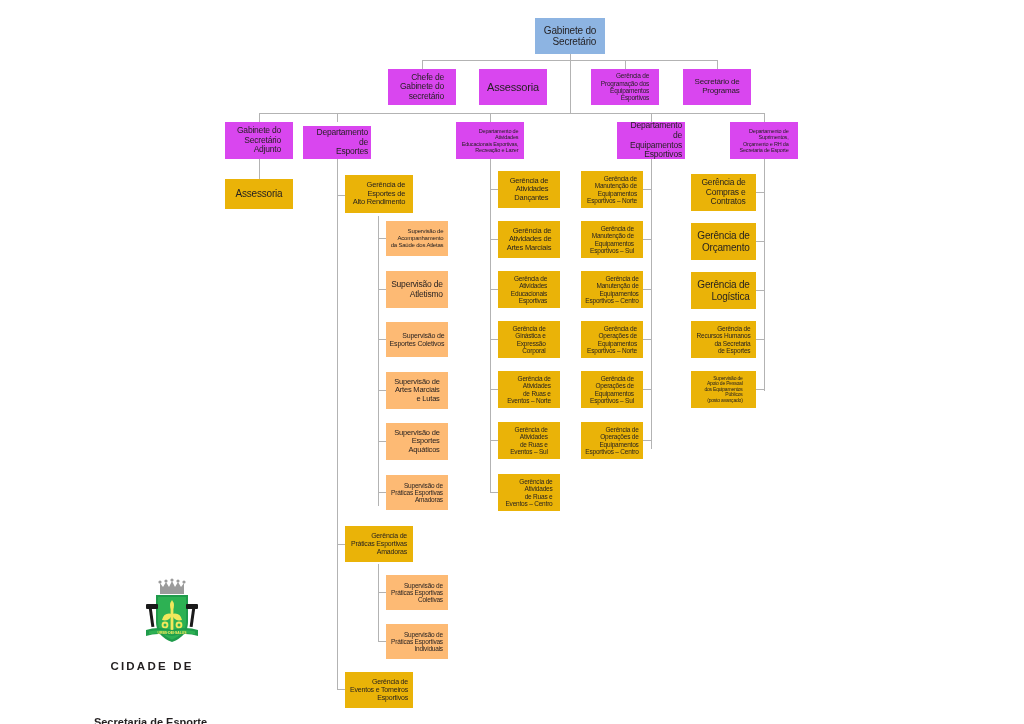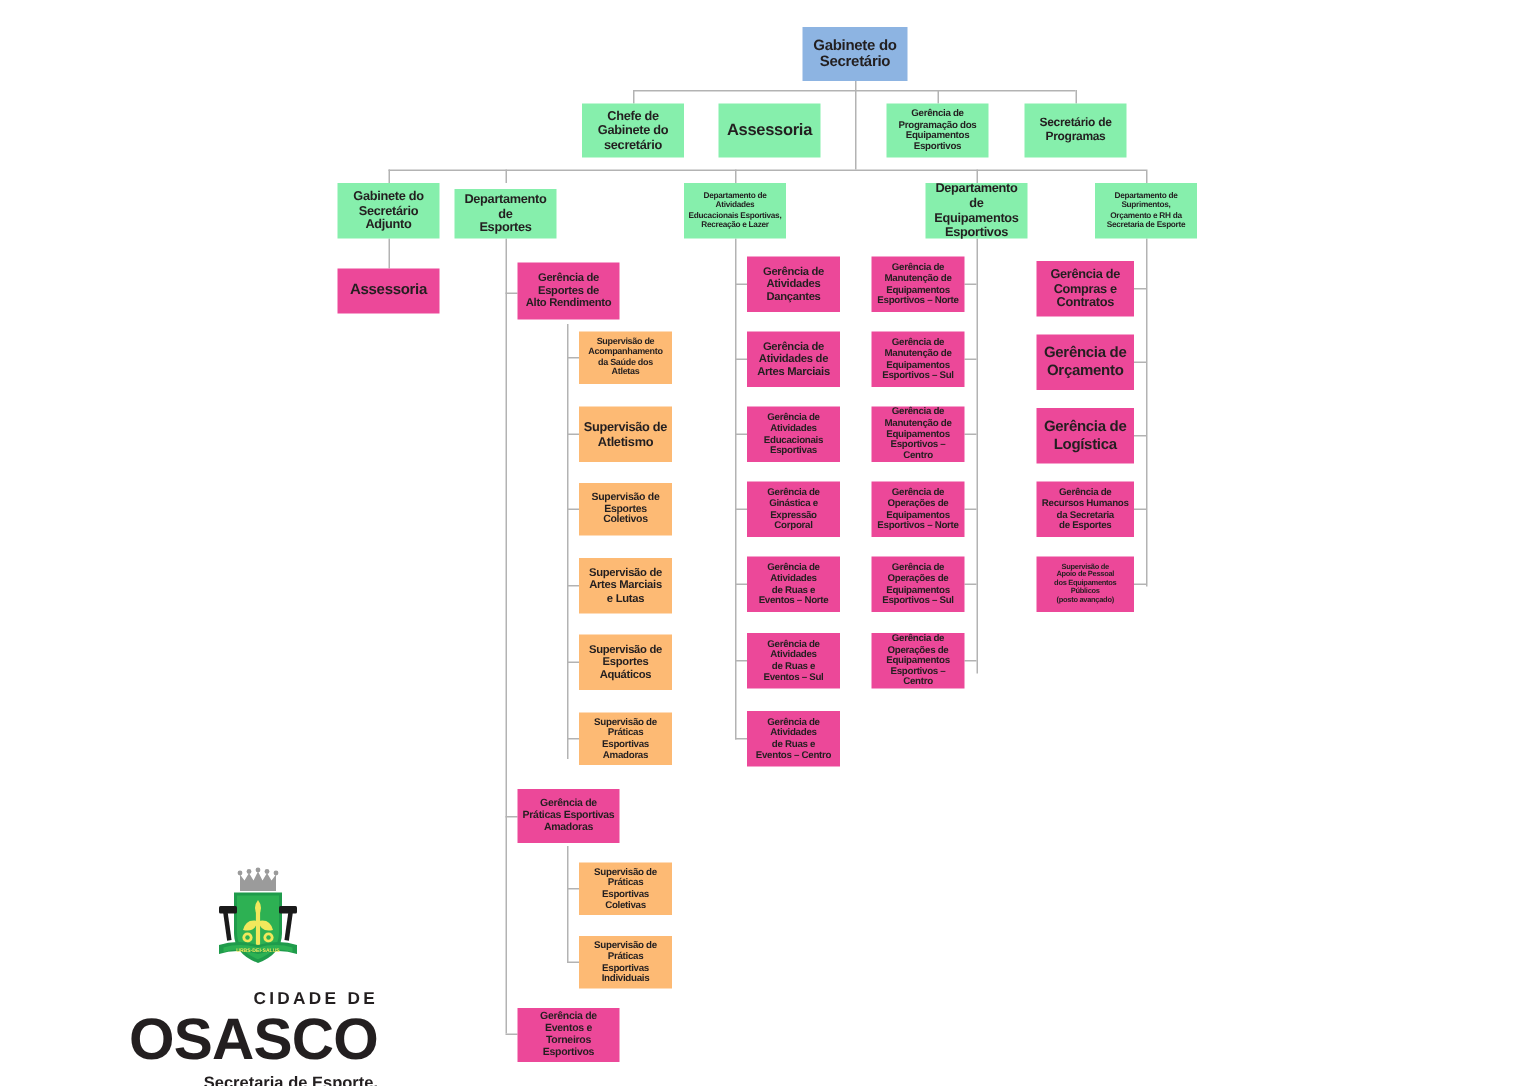--- a/index.html
+++ b/index.html
@@ -1,36 +1,36 @@
 <!DOCTYPE html>
 <html><head>
 <meta charset="utf-8">
 <style>
   html,body{margin:0;padding:0;background:#ffffff;}
   body{width:1024px;height:724px;position:relative;overflow:hidden;
        font-family:"Liberation Sans","DejaVu Sans",sans-serif;color:#231f20;}
   #chart{position:absolute;inset:0;}
 
   .box{position:absolute;box-sizing:border-box;display:flex;align-items:center;
-       justify-content:center;text-align:center;line-height:1.12;
-       font-weight:700;letter-spacing:-.2px;padding:2px 3px;
+       justify-content:center;text-align:right;line-height:1.12;
+       font-weight:400;letter-spacing:-.2px;padding:2px 3px;
        white-space:pre-line;}
   .blue{background:#8db4e2;}
-  .green{background:#86efac;}
-  .gray{background:#ec4899;}
+  .green{background:#d946ef;}
+  .gray{background:#eab308;}
   .yellow{background:#fdba74;}
 
   .line{position:absolute;background:#b3b3b3;}
   .vline{width:1px;}
   .hline{height:1px;}
 
   
   #logo{position:absolute;left:52px;top:578px;width:200px;height:140px;}
   #crest{position:absolute;left:88px;top:0px;width:64px;height:78px;}
-  .lg-txt{position:absolute;width:200px;text-align:right;left:0;}
+  .lg-txt{position:absolute;width:200px;text-align:center;left:0;}
   #cidade{top:82px;font-size:11.5px;font-weight:700;letter-spacing:2.2px;color:#231f20;}
   #osasco{top:94px;font-size:39px;font-weight:800;letter-spacing:-0.5px;color:#231f20;}
   #sub1{top:138px;font-size:11px;font-weight:700;color:#231f20;}
 </style>
 </head>
 <body>
 
 <div id="chart">
 
   <div class="line vline" style="left:570px;top:53px;height:60px;"></div>
@@ -262,18 +262,17 @@
         <rect x="51" y="29" width="3" height="20" transform="rotate(8 52.5 39)"></rect>
       </g>
 
       <g>
         <path d="M6 52 Q18 48 32 52 Q46 48 58 52 L58 58 Q46 54 32 58 Q18 54 6 58 Z" fill="#1f9b4b"></path>
         <path d="M9 53.6 Q20 50.4 32 53.6 Q44 50.4 55 53.6 L55 56.6 Q44 53.4 32 56.6 Q20 53.4 9 56.6 Z" fill="#2db153"></path>
       </g>
       <text x="32" y="56.4" font-size="3.4" font-family="Liberation Sans, sans-serif" font-weight="700" fill="#f2e85c" text-anchor="middle">URBS·DEI·SALUS</text>
     </svg>
     <div class="lg-txt" id="cidade">CIDADE DE</div>
-    <div class="lg-txt" id="osasco">OSASCO</div>
     <div class="lg-txt" id="sub1">Secretaria de Esporte,</div>
 
   </div>
 
 </div>
 
 </body></html>

